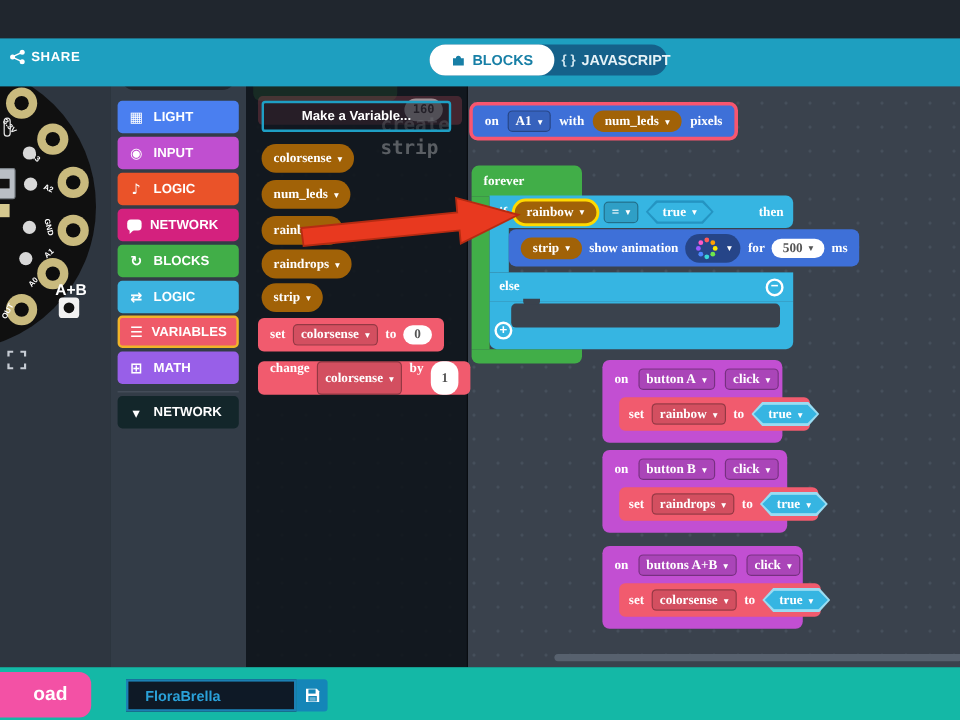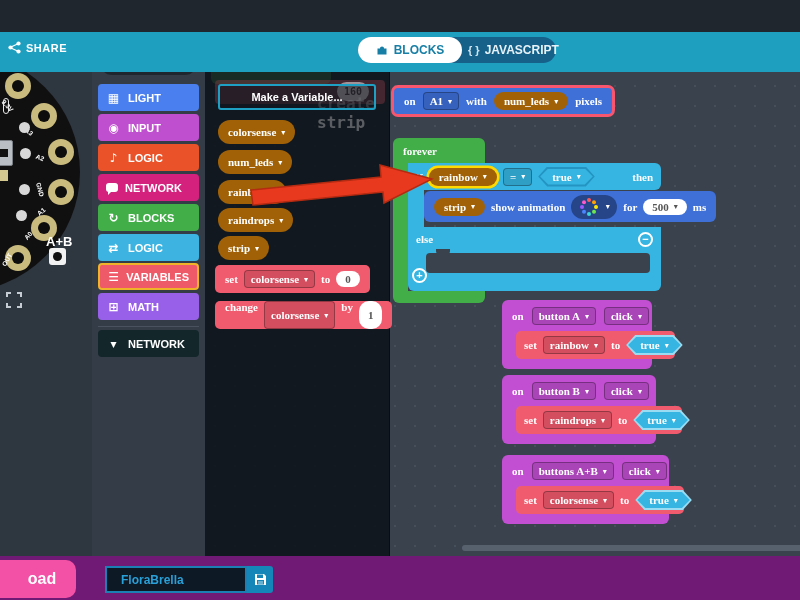--- a/index.html
+++ b/index.html
@@ -142,21 +142,21 @@
   #make-var { left:13px; top:48px; width:158px; height:26px; background:rgba(16,24,32,.55);
     border:2px solid #1E9FC4; border-radius:3px; color:#fff; font-weight:bold; font-size:11px;
     display:flex; align-items:center; justify-content:center; cursor:pointer; z-index:2; }
   .flypill { position:absolute; left:13px; height:24px; }
   #vset   { left:10px; top:229px; height:28px; display:inline-flex; align-items:center; gap:6px;
     padding:0 10px; background:#F15B6E; border-radius:5px; cursor:grab; }
   #vchange{ left:10px; top:265px; height:28px; display:inline-flex; gap:6px;
     padding:0 10px; background:#F15B6E; border-radius:5px; cursor:grab; }
 
   
-  #bottombar { left:0; top:556px; width:800px; height:44px; background:#701a75; z-index:20; }
+  #bottombar { left:0; top:556px; width:800px; height:44px; background:#14b8a6; z-index:20; }
   #download-btn { left:-14px; top:4px; width:90px; height:38px; background:#F351A5;
     border-radius:10px; color:#fff; font-weight:bold; font-size:16px;
     display:flex; align-items:center; justify-content:center; padding-left:22px; cursor:pointer; }
   #filename { left:105px; top:10px; width:142px; height:27px; background:#0E1926;
     border:2px solid #1C7FB3; color:#2AA0D8; font-weight:bold; font-size:12px;
     padding:0 10px 0 14px; outline:none; font-family:"Liberation Sans",sans-serif; }
   #save-btn { left:247px; top:10px; width:26px; height:27px; background:#1486B8;
     border:none; border-radius:0 3px 3px 0; display:flex; align-items:center;
     justify-content:center; cursor:pointer; }
 

